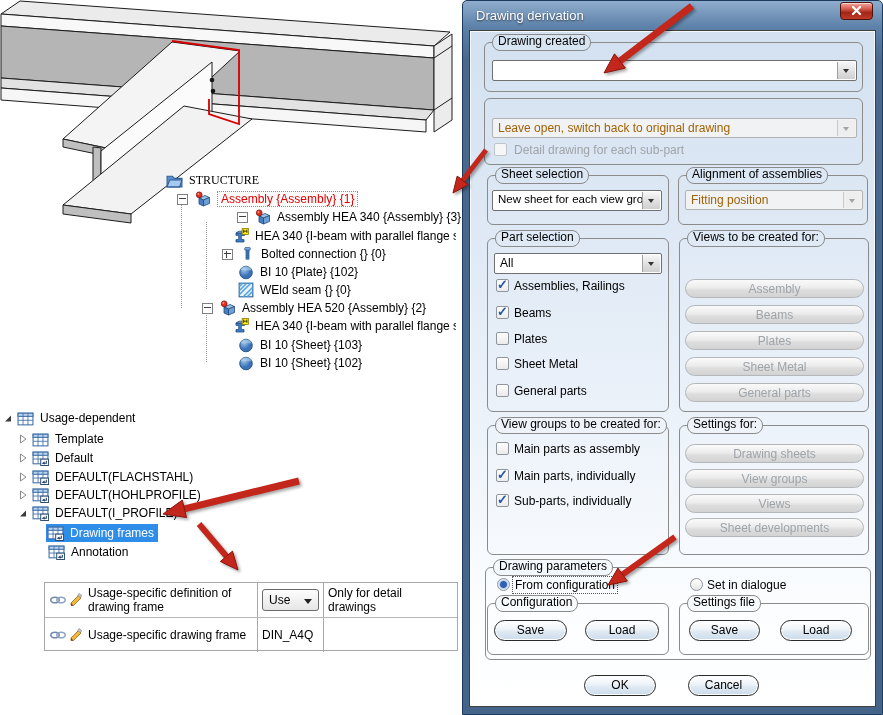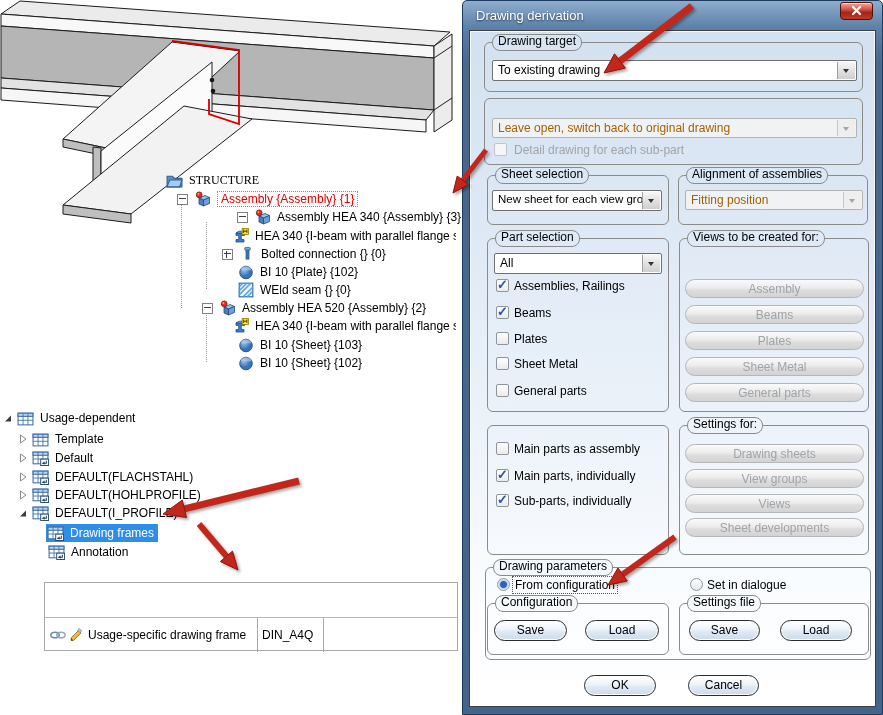--- a/index.html
+++ b/index.html
@@ -330,20 +330,39 @@
     <div class="trow" style="left:48px;top:543px;">
       <svg class="ticon" width="17" height="15">
           <use href="#sym-table2"></use>
         </svg>
       <span class="lab">Annotation</span>
     </div>
   </div>
 
   <div class="ptable">
     <div class="rowsep"></div>
+    <div class="prow" style="top:0;height:34px;">
+      <div class="pcell c1">
+        <svg width="18" height="10" style="margin-right:2px;flex:none;">
+            <use href="#sym-link"></use>
+          </svg>
+        <svg width="14" height="14" style="margin-right:5px;flex:none;">
+            <use href="#sym-pencil"></use>
+          </svg>
+        <span class="plabel">Usage-specific definition of drawing frame</span>
+      </div>
+      <div class="pcell c2">
+        <span class="usedrop">
+          <span class="txt">Use</span>
+        </span>
+      </div>
+      <div class="pcell c3">
+        <span>Only for detail drawings</span>
+      </div>
+    </div>
     <div class="prow" style="top:35px;height:34px;">
       <div class="pcell c1">
         <svg width="18" height="10" style="margin-right:2px;flex:none;">
             <use href="#sym-link"></use>
           </svg>
         <svg width="14" height="14" style="margin-right:5px;flex:none;">
             <use href="#sym-pencil"></use>
           </svg>
         <span class="plabel">Usage-specific drawing frame</span>
       </div>
@@ -361,23 +380,22 @@
       <span class="title">Drawing derivation</span>
       <span class="closebtn">
         <svg width="31" height="16" viewBox="0 0 31 16">
           <path d="M12,4 L19,11 M19,4 L12,11" stroke="#fff" stroke-width="2.2" stroke-linecap="round"></path>
         </svg>
       </span>
     </div>
     <div class="client">
 
       <div class="grp" style="left:14px;top:11px;width:379px;height:50px;">
-        <span class="glbl bg-a">Drawing target</span>
+        <span class="glbl bg-a">Drawing created</span>
         <div class="cbo" style="left:7px;top:17px;width:365px;height:21px;">
-          <span class="txt">To existing drawing</span>
           <span class="arr"></span>
         </div>
       </div>
 
       <div class="grp" style="left:14px;top:67px;width:379px;height:67px;">
         <div class="cbo dis" style="left:7px;top:19px;width:365px;height:20px;">
           <span class="txt">Leave open, switch back to original drawing</span>
           <span class="arr"></span>
         </div>
         <span class="ck dis" style="left:9px;top:44px;"></span>
@@ -421,20 +439,21 @@
       <div class="grp" style="left:209px;top:207px;width:190px;height:174px;">
         <span class="glbl bg-c">Views to be created for:</span>
         <div class="btn-d" style="left:5px;top:40px;width:179px;height:19px;">Assembly</div>
         <div class="btn-d" style="left:5px;top:66px;width:179px;height:19px;">Beams</div>
         <div class="btn-d" style="left:5px;top:92px;width:179px;height:19px;">Plates</div>
         <div class="btn-d" style="left:5px;top:118px;width:179px;height:19px;">Sheet Metal</div>
         <div class="btn-d" style="left:5px;top:144px;width:179px;height:19px;">General parts</div>
       </div>
 
       <div class="grp" style="left:17px;top:394px;width:182px;height:130px;">
+        <span class="glbl bg-d">View groups to be created for:</span>
         <span class="ck" style="left:8px;top:16px;"></span>
         <span class="cklab" style="left:26px;top:16px;">Main parts as assembly</span>
         <span class="ck on" style="left:8px;top:43px;"></span>
         <span class="cklab" style="left:26px;top:43px;">Main parts, individually</span>
         <span class="ck on" style="left:8px;top:68px;"></span>
         <span class="cklab" style="left:26px;top:68px;">Sub-parts, individually</span>
       </div>
 
       <div class="grp" style="left:209px;top:394px;width:190px;height:130px;">
         <span class="glbl bg-d">Settings for:</span>

